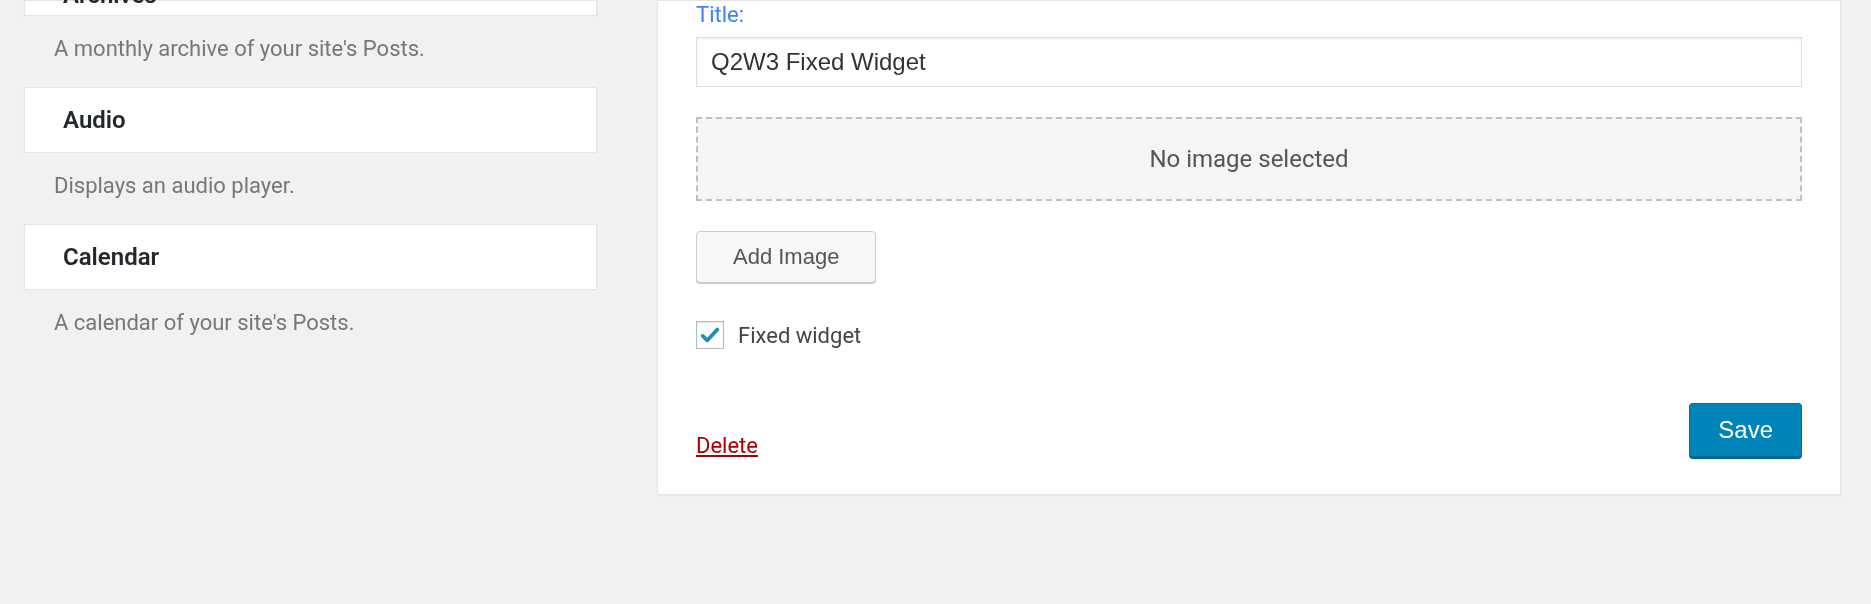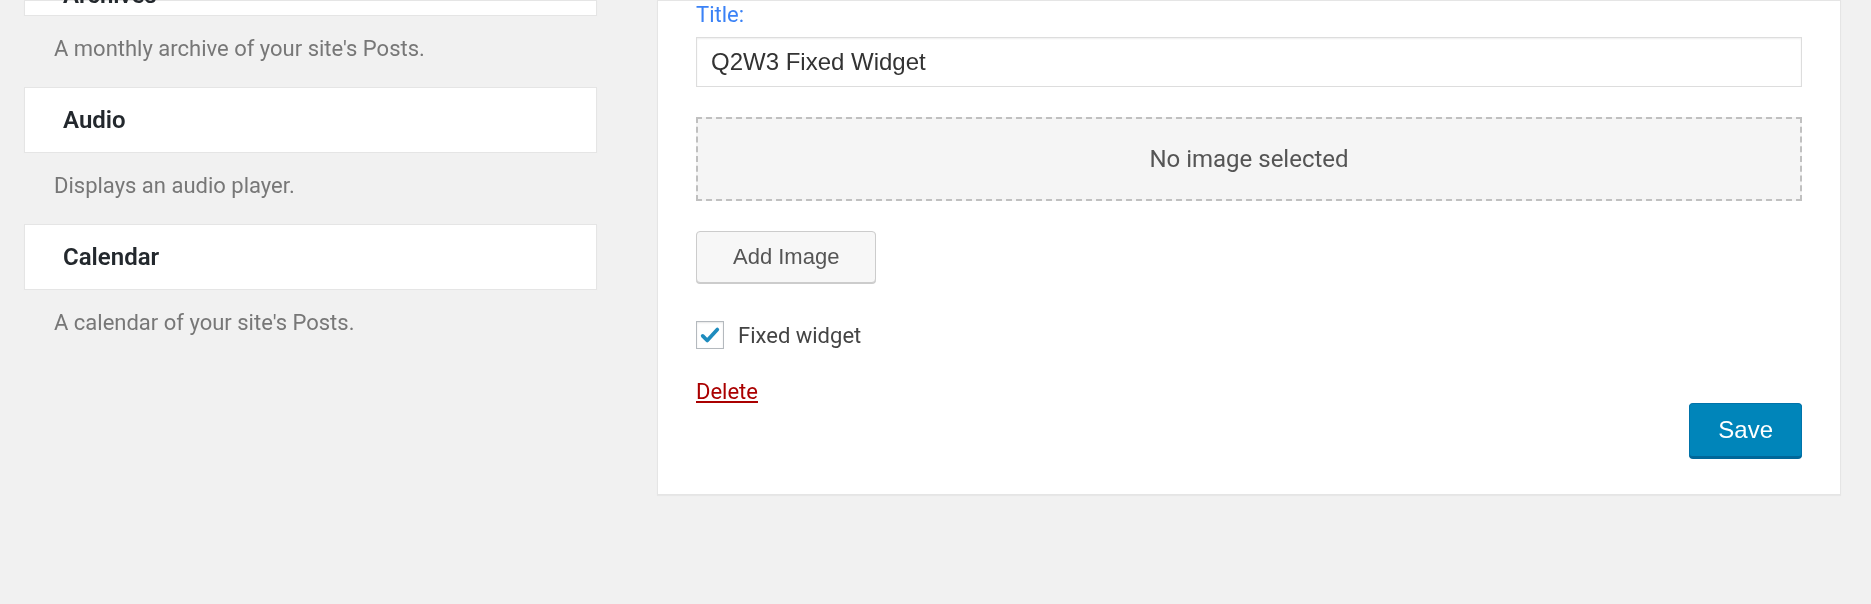--- a/index.html
+++ b/index.html
@@ -123,21 +123,21 @@
       height: 22px;
     }
     .checkbox-label {
       font-size: 22px;
       color: #444;
     }
     .form-footer {
       margin-top: 30px;
       display: flex;
       justify-content: space-between;
-      align-items: flex-start;
+      align-items: flex-end;
     }
     .delete-link {
       color: #a00;
       text-decoration: underline;
       font-size: 22px;
       cursor: pointer;
     }
     .btn-primary {
       background: #0085ba;
       border: 1px solid #0073aa;

